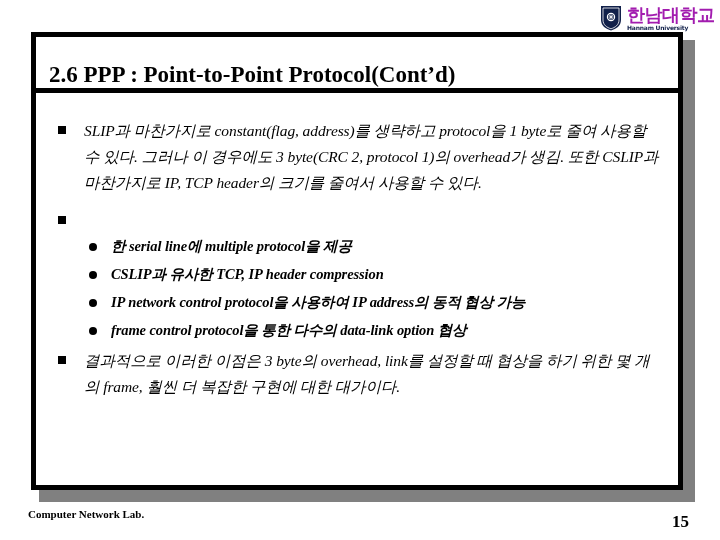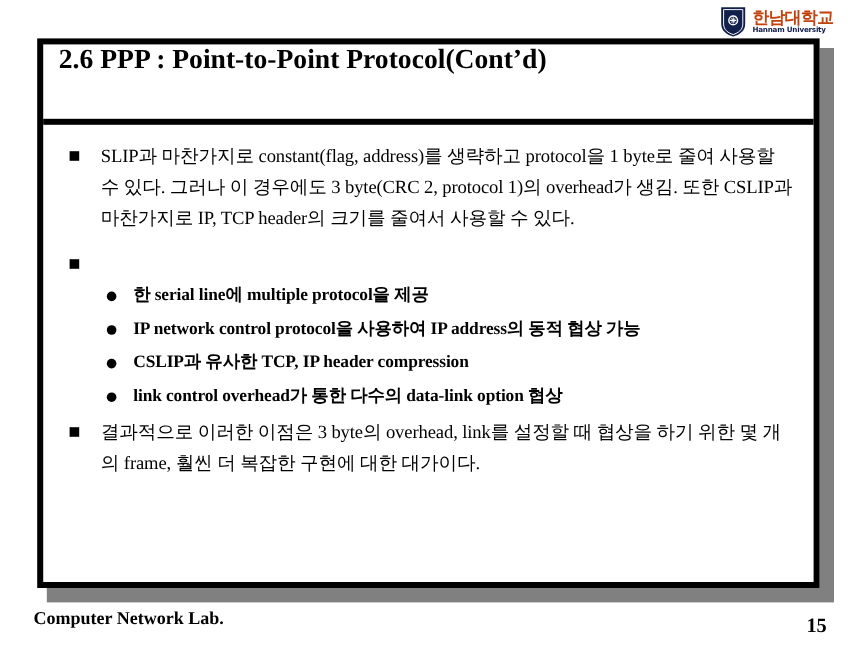--- a/index.html
+++ b/index.html
@@ -34,23 +34,23 @@
     flex: 0 0 auto;
   }
   .logo-text {
     display: flex;
     flex-direction: column;
     justify-content: center;
     line-height: 1;
   }
   .logo-ko {
     font-family: "DejaVu Sans", sans-serif;
-    font-size: 14px;
-    font-weight: bold;
-    color: #c2410c;
+    font-size: 18px;
+    font-weight: bold;
+    color: #a21caf;
     letter-spacing: -0.5px;
     white-space: nowrap;
   }
   .logo-en {
     font-family: "DejaVu Sans", sans-serif;
     font-size: 6px;
     font-weight: bold;
     color: #11204a;
     letter-spacing: -0.2px;
     margin-top: 1px;
@@ -76,44 +76,45 @@
     border: 5px solid #000000;
     box-sizing: border-box;
   }
 
   
   .title-band {
     position: absolute;
     left: 0;
     top: 0;
     right: 0;
-    height: 67px;
+    height: 56px;
     border-bottom: 5px solid #000000;
     box-sizing: border-box;
     display: flex;
-    align-items: flex-start;
+    align-items: flex-end;
   }
   .title-text {
     font-family: "Liberation Serif", "DejaVu Serif", serif;
     font-size: 23px;
     font-weight: bold;
     padding-left: 13px;
     letter-spacing: 0px;
     white-space: nowrap;
   }
 
   
   .body {
     position: absolute;
     left: 0;
     top: 67px;
     right: 0;
     bottom: 0;
     padding: 14px 16px 16px 17px;
     box-sizing: border-box;
+    font-style: italic;
   }
 
   .bullet-l1 {
     display: flex;
     align-items: flex-start;
     margin-bottom: 12px;
   }
   .bullet-l1 .marker {
     flex: 0 0 auto;
     width: 8px;
@@ -150,21 +151,21 @@
 
   .list-l2 {
     margin: 3px 0 5px 0;
   }
 
   
   .footer-left {
     position: absolute;
     left: 28px;
     top: 508px;
-    font-size: 15px;
+    font-size: 11px;
     font-weight: bold;
     font-family: "Liberation Serif", "DejaVu Serif", serif;
   }
   .footer-page {
     position: absolute;
     left: 672px;
     top: 512px;
     font-size: 17px;
     font-weight: bold;
     font-family: "Liberation Serif", "DejaVu Serif", serif;
@@ -209,29 +210,29 @@
         <span class="marker"></span>
       </div>
 
       <div class="list-l2">
         <div class="bullet-l2">
           <span class="marker"></span>
           <span class="text">한 serial line에 multiple protocol을 제공</span>
         </div>
         <div class="bullet-l2">
           <span class="marker"></span>
+          <span class="text">CSLIP과 유사한 TCP, IP header compression</span>
+        </div>
+        <div class="bullet-l2">
+          <span class="marker"></span>
           <span class="text">IP network control protocol을 사용하여 IP address의 동적 협상 가능</span>
         </div>
         <div class="bullet-l2">
           <span class="marker"></span>
-          <span class="text">CSLIP과 유사한 TCP, IP header compression</span>
-        </div>
-        <div class="bullet-l2">
-          <span class="marker"></span>
-          <span class="text">link control overhead가 통한 다수의 data-link option 협상</span>
+          <span class="text">frame control protocol을 통한 다수의 data-link option 협상</span>
         </div>
       </div>
 
       <div class="bullet-l1">
         <span class="marker"></span>
         <span class="text">결과적으로 이러한 이점은 3 byte의 overhead, link를 설정할 때 협상을 하기 위한 몇 개의 frame, 훨씬 더 복잡한 구현에 대한 대가이다.</span>
       </div>
 
     </div>
   </div>

